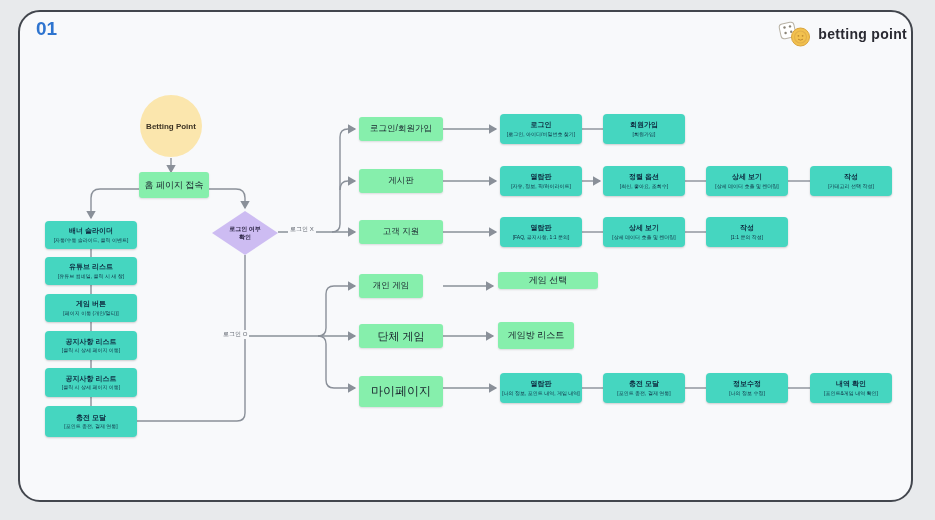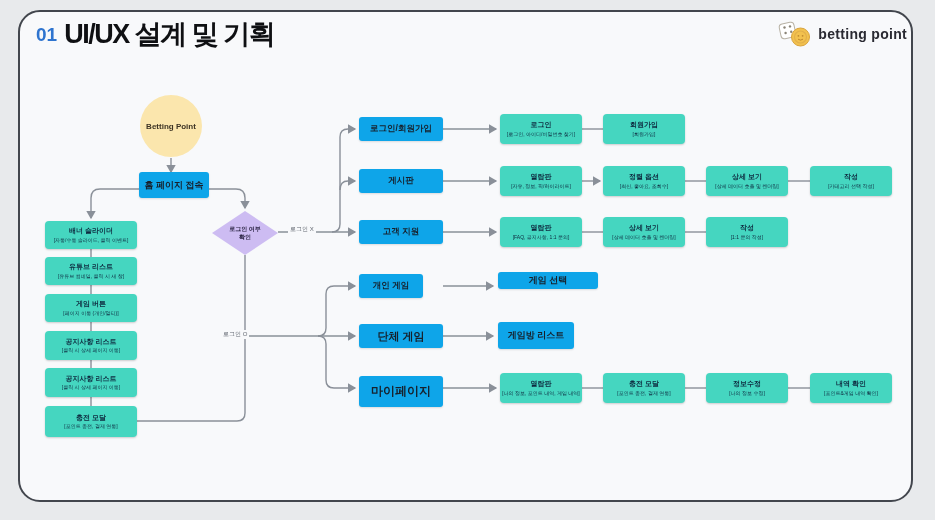--- a/index.html
+++ b/index.html
@@ -7,32 +7,32 @@
     width:935px;height:520px;position:relative;overflow:hidden;
     background:#e8eaec;
     font-family:"Liberation Sans",sans-serif;
   }
   .card{
     position:absolute;left:18px;top:10px;width:895px;height:492px;
     background:#f8f9fb;border:2px solid #42464d;border-radius:22px;box-sizing:border-box;
   }
   .edges{position:absolute;left:0;top:0;pointer-events:none}
   .header{position:absolute;left:36px;top:16px;display:flex;align-items:flex-start;gap:7px}
-  .hnum{color:#2e74cf;font-size:19px;font-weight:800;margin-top:8px}
+  .hnum{color:#2e74cf;font-size:19px;font-weight:800;margin-top:2px}
   .htitle{color:#0f1013;font-size:27px;font-weight:900;letter-spacing:-1.5px}
   .logo{position:absolute;right:28px;top:20px;display:flex;align-items:center;gap:5px}
   .logo-text{font-size:14px;font-weight:800;color:#2a2a32;letter-spacing:.3px}
   .node{
     position:absolute;display:flex;flex-direction:column;align-items:center;justify-content:center;
     text-align:center;box-sizing:border-box;padding:1px 2px;
   }
   .teal{background:#45d6c0;border-radius:4px;color:#0e2a3f;box-shadow:0 1px 2px rgba(0,0,0,.18)}
   .teal .t{font-size:7px;font-weight:700;line-height:1.2}
   .teal .s{font-size:5px;margin-top:1px;line-height:1.2}
-  .blue{background:#0ea5e9;border-radius:3px;color:#17202b;font-weight:700;box-shadow:0 1px 2px rgba(0,0,0,.12)}
+  .blue{background:#86efac;border-radius:3px;color:#17202b;font-weight:400;box-shadow:0 1px 2px rgba(0,0,0,.12)}
   .circle{background:#fbe6ad;border-radius:50%;font-size:8px;font-weight:700;color:#3c3324}
   .diamond{
     background:#cdbcf2;clip-path:polygon(50% 0,100% 50%,50% 100%,0 50%);
     font-size:6px;font-weight:700;color:#2a2342;line-height:1.35;
   }
   .elabel{position:absolute;font-size:6px;color:#646a73;background:#f8f9fb;padding:0 2px;z-index:3}
 </style>
 </head>
 <body>
 
@@ -74,21 +74,20 @@
     <path d="M582,232 H603"></path>
     <path d="M685,232 H706"></path>
     <path d="M582,388 H603"></path>
     <path d="M685,388 H706"></path>
     <path d="M788,388 H810"></path>
   </g>
 </svg>
 
 <div class="header">
   <span class="hnum">01</span>
-  <span class="htitle">UI/UX 설계 및 기획</span>
 </div>
 
 <div class="logo">
   <svg width="36" height="28" viewBox="0 0 36 28">
     <g>
       <rect x="3" y="3" width="15" height="15" rx="3.5" transform="rotate(-12 10.5 10.5)" fill="#ffffff" stroke="#b8b2a5" stroke-width="1"></rect>
       <circle cx="7.5" cy="7.5" r="1.2" fill="#8a8478"></circle>
       <circle cx="13" cy="6.4" r="1.2" fill="#8a8478"></circle>
       <circle cx="8.6" cy="13" r="1.2" fill="#8a8478"></circle>
       <circle cx="14.2" cy="11.8" r="1.2" fill="#8a8478"></circle>

